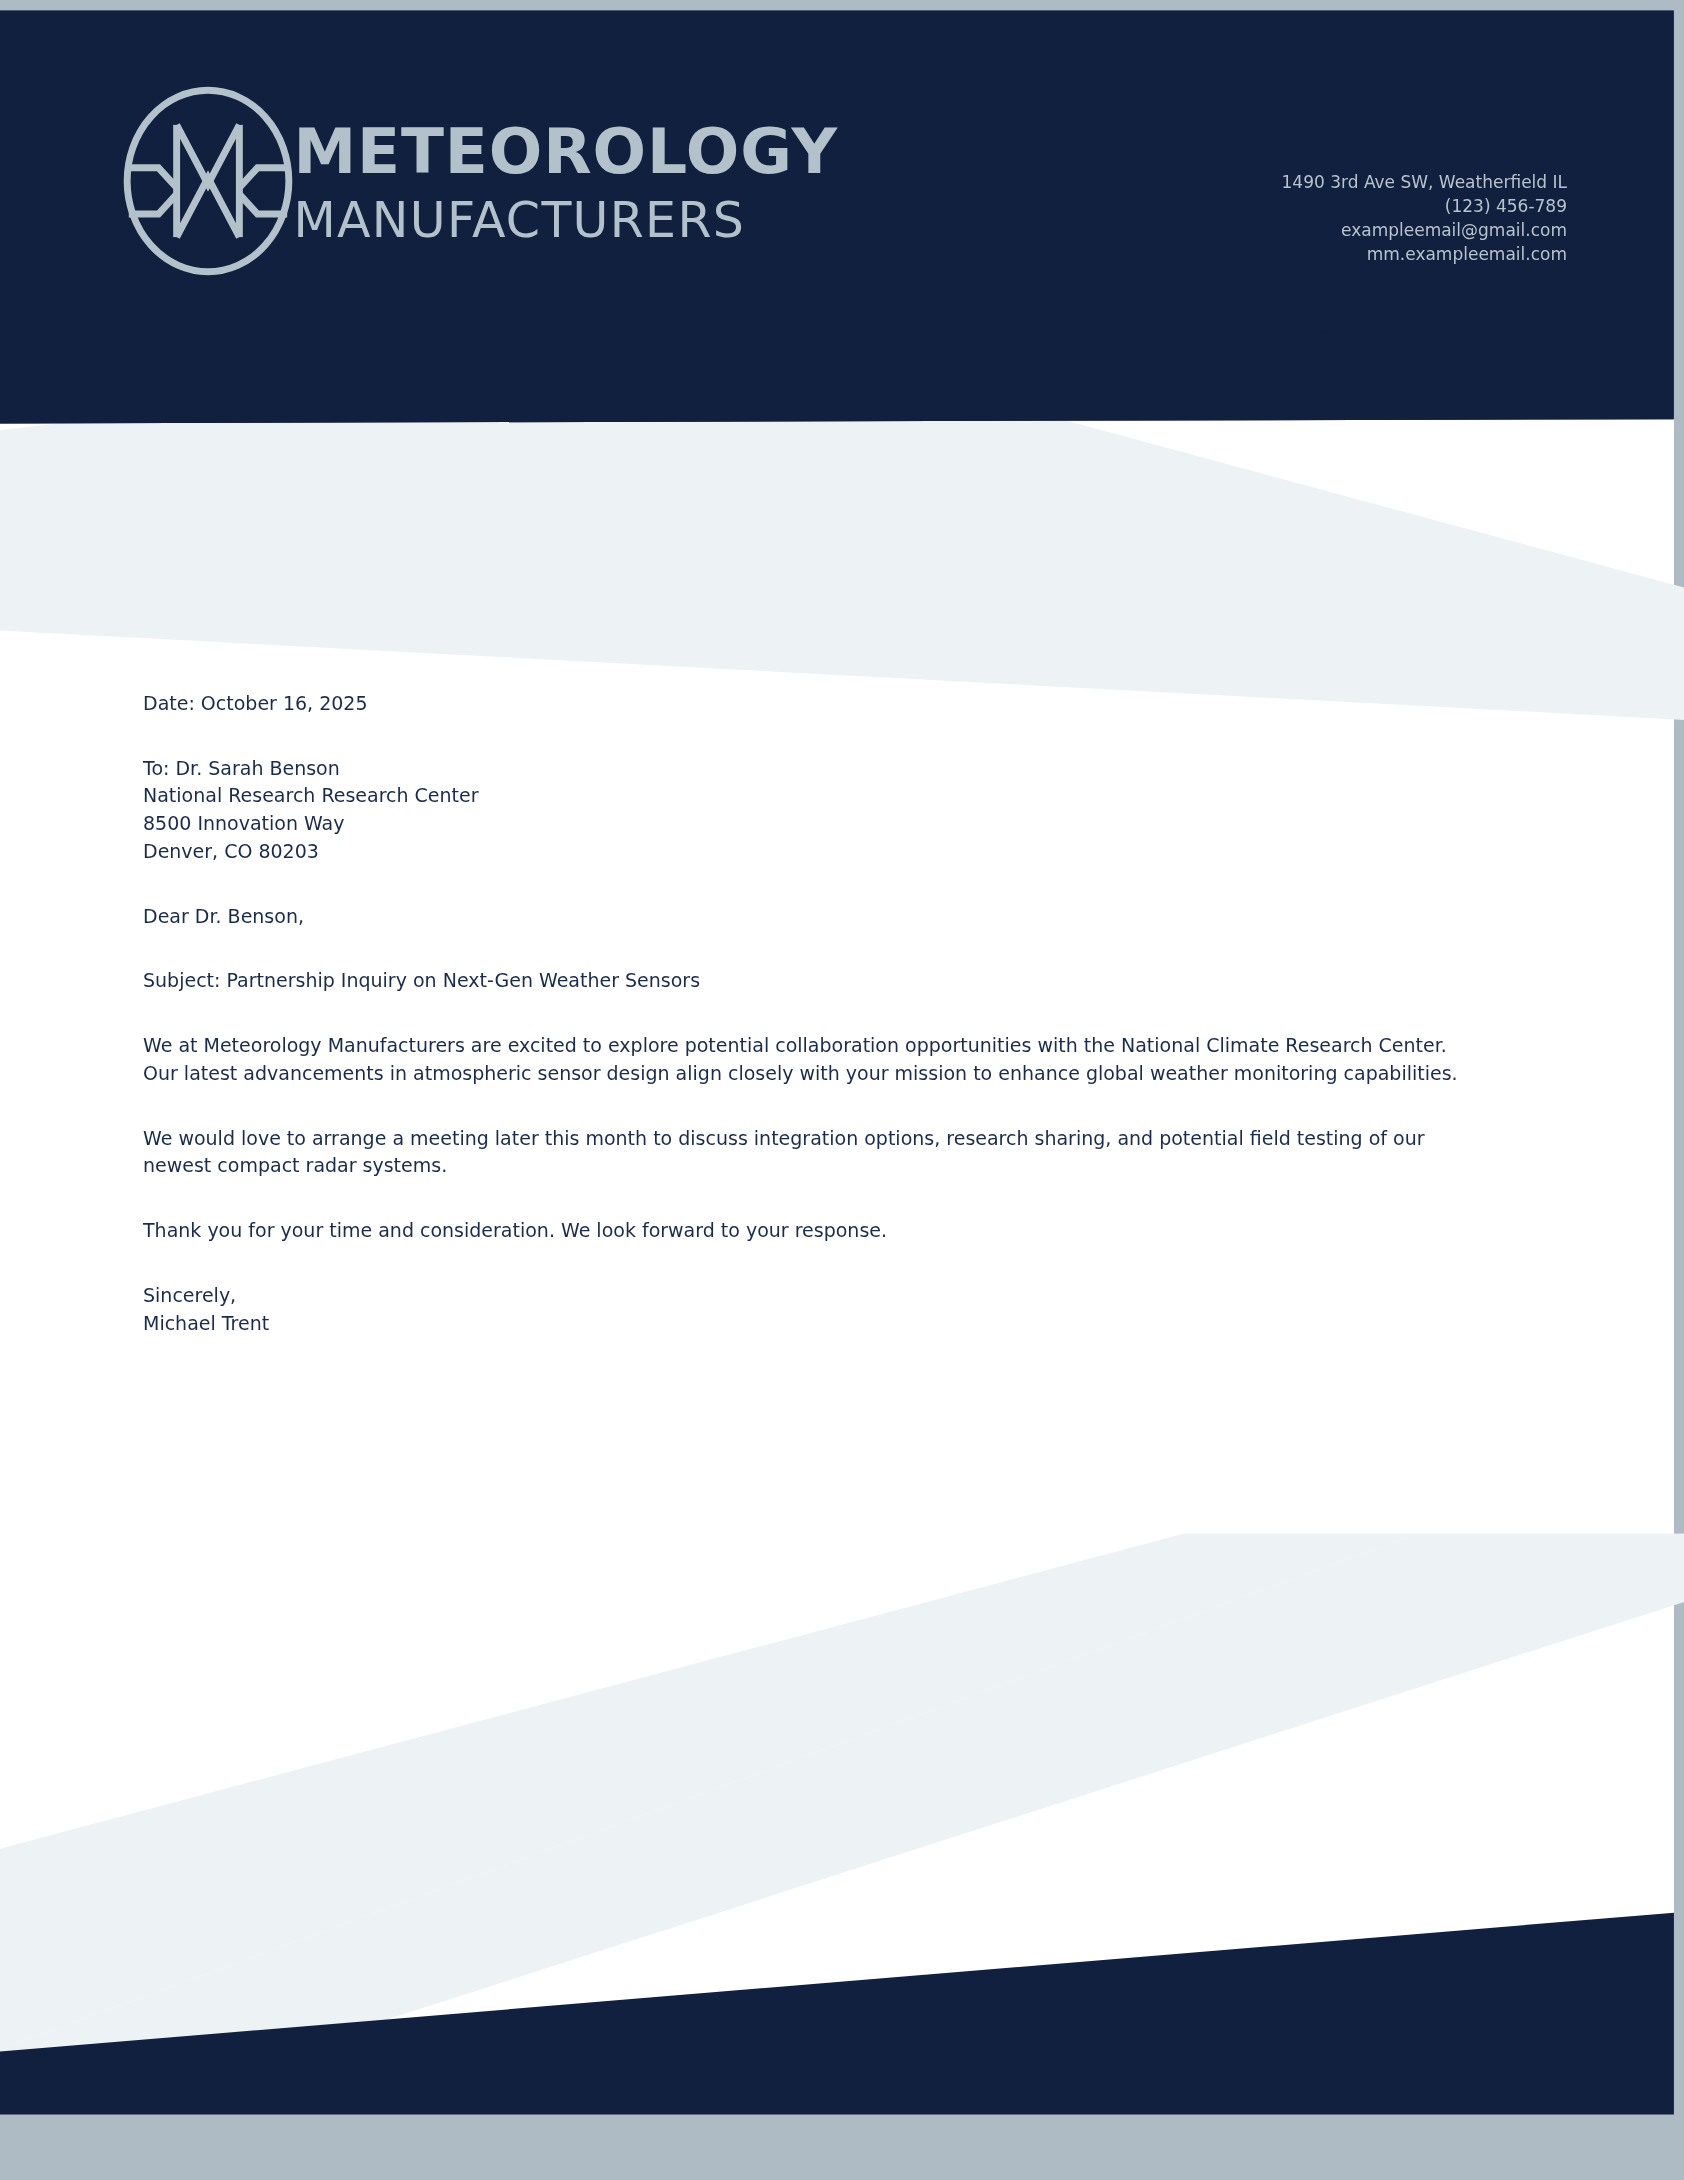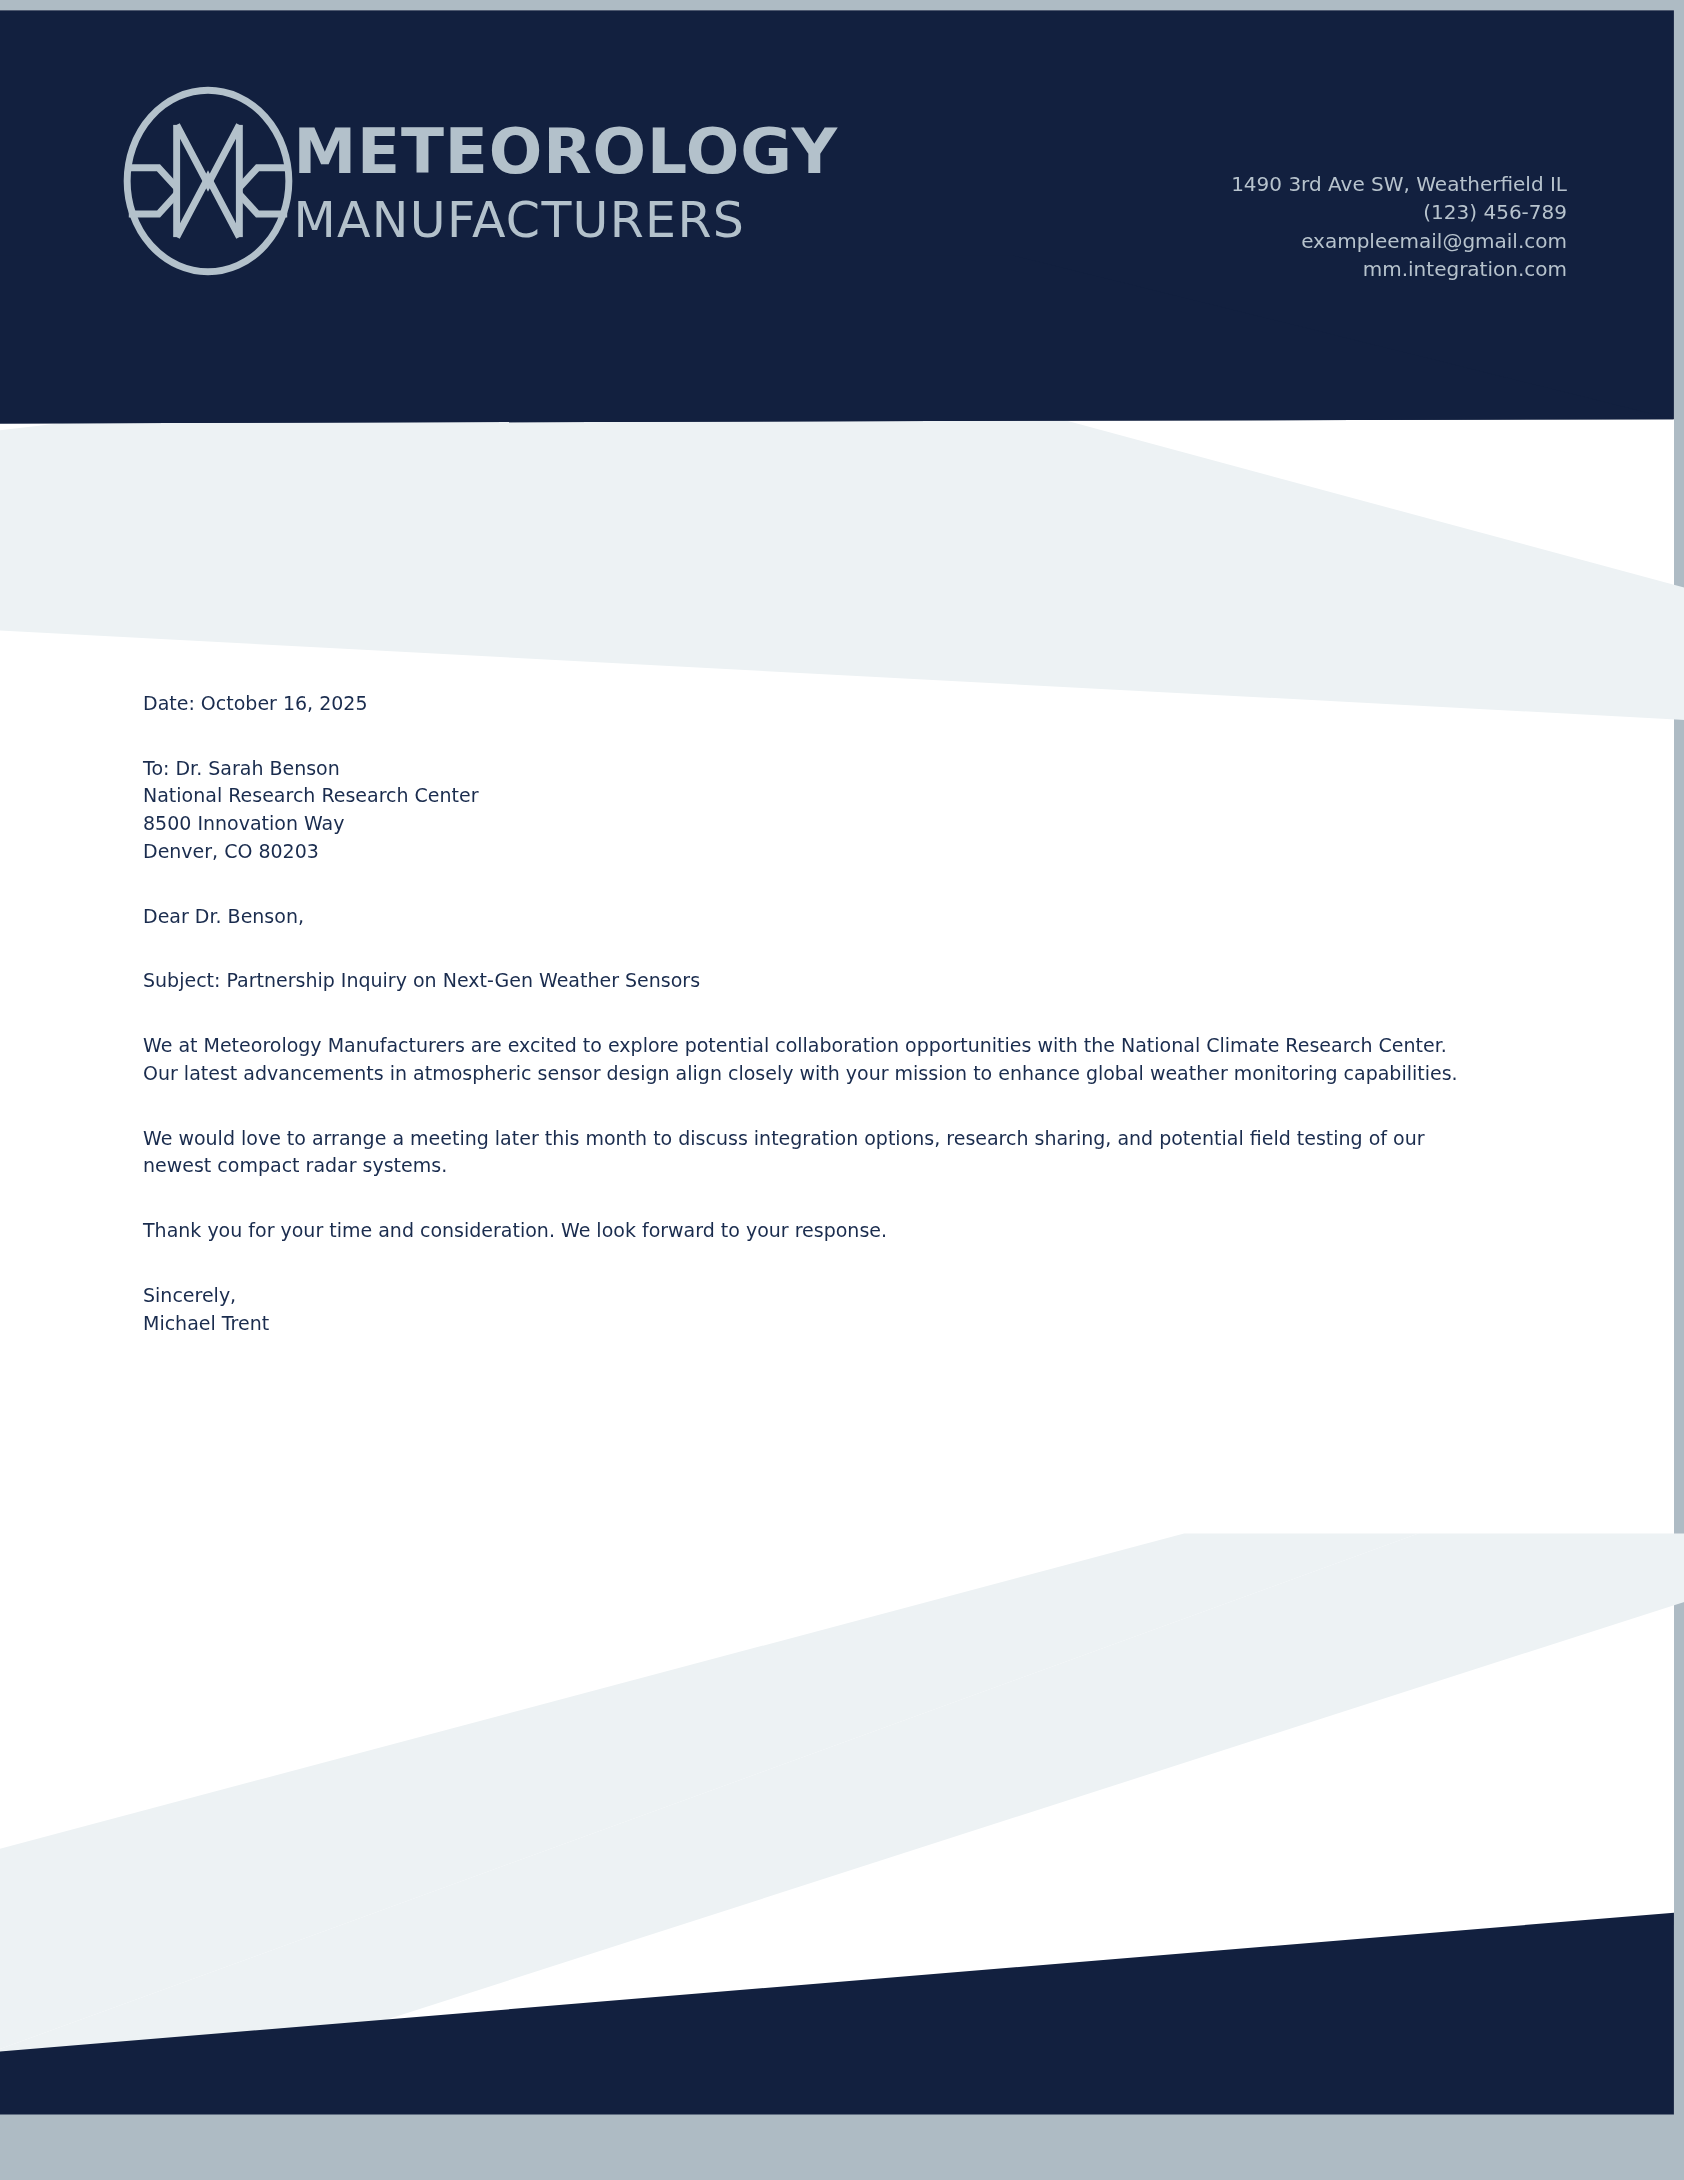--- a/index.html
+++ b/index.html
@@ -97,21 +97,21 @@
   }
 
   .contact-block {
     position: absolute;
     right: 118px;
     top: 170px;
     text-align: right;
   }
   .contact-line {
     font-family: "DejaVu Sans", sans-serif;
-    font-size: 20px;
+    font-size: 17px;
     font-weight: 400;
     color: #b7c3cd;
     line-height: 1.42;
     white-space: nowrap;
   }
 
   
   .letter-body {
     position: absolute;
     left: 143px;
@@ -175,21 +175,21 @@
       <div class="logo-words">
         <div class="logo-line1">METEOROLOGY</div>
         <div class="logo-line2">MANUFACTURERS</div>
       </div>
     </div>
 
     <div class="contact-block">
       <div class="contact-line">1490 3rd Ave SW, Weatherfield IL</div>
       <div class="contact-line">(123) 456-789</div>
       <div class="contact-line">exampleemail@gmail.com</div>
-      <div class="contact-line">mm.integration.com</div>
+      <div class="contact-line">mm.exampleemail.com</div>
     </div>
   </div>
 
   <div class="letter-body">
 
     <div class="blk">
       <span class="ln">Date: October 16, 2025</span>
     </div>
 
     <div class="blk">

